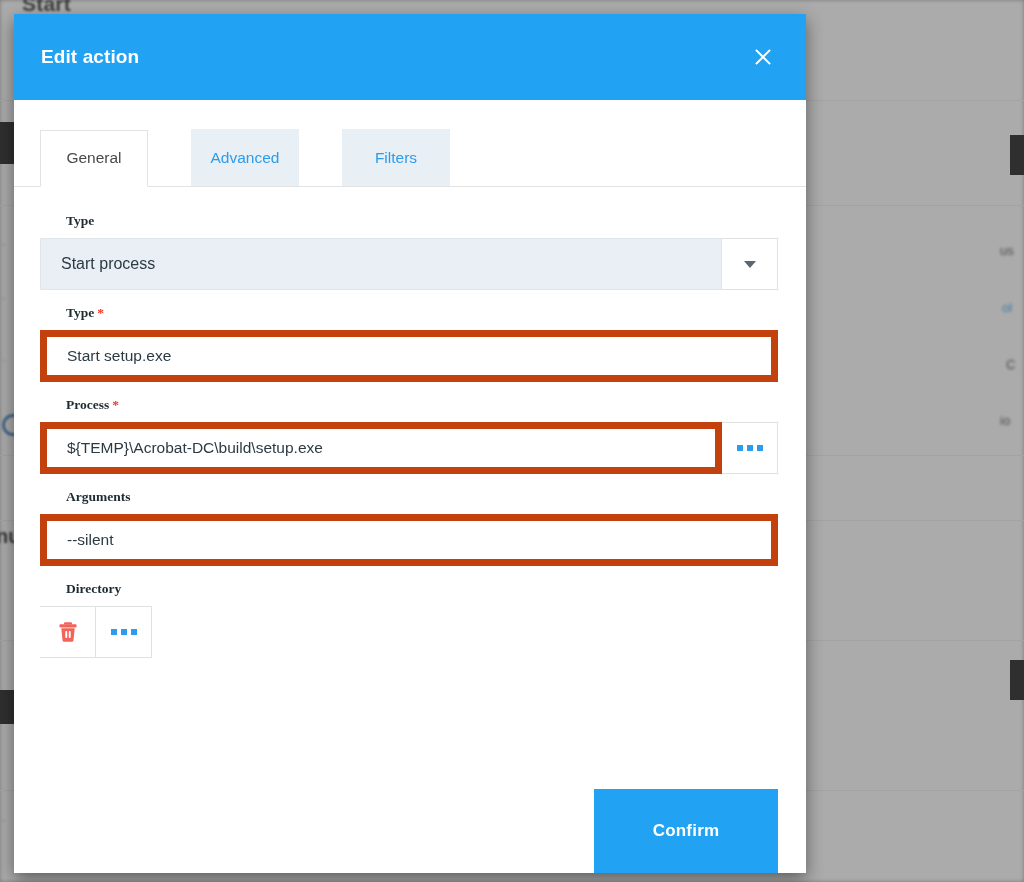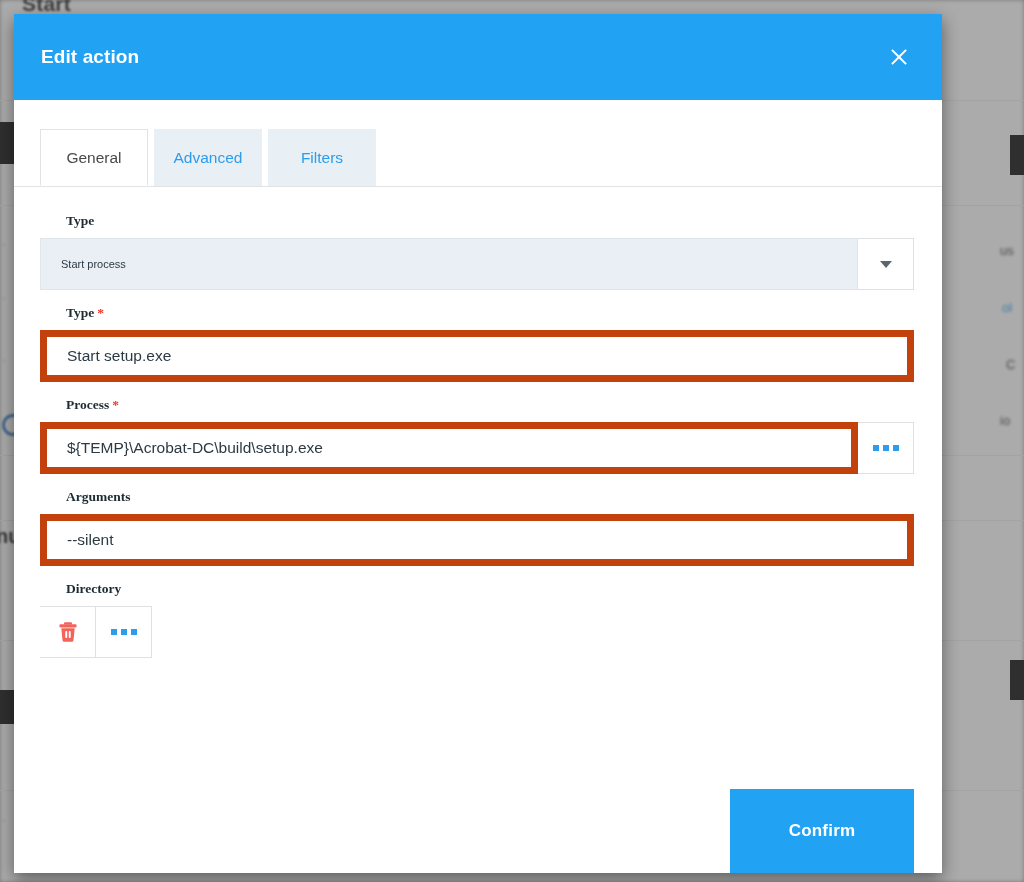--- a/index.html
+++ b/index.html
@@ -86,21 +86,21 @@
     position: absolute;
     inset: 0;
     background: rgba(90,90,90,0.42);
   }
 
   
   #modal {
     position: absolute;
     left: 14px;
     top: 14px;
-    width: 928px;
+    width: 792px;
     height: 859px;
     background: #ffffff;
     box-shadow: 0 6px 16px rgba(0,0,0,0.45);
     display: flex;
     flex-direction: column;
   }
 
   .modal-header {
     height: 86px;
     background: #22a2f2;
@@ -135,24 +135,25 @@
     padding: 0 0 0 0;
     position: relative;
     background: #fff;
   }
 
   
   .tab-strip {
     margin: 29px 0 0 0;
     padding: 0 28px 0 26px;
     display: flex;
-    align-items: flex-start;
+    align-items: center;
     border-bottom: 1px solid #e3e3e3;
     height: 58px;
     box-sizing: border-box;
+    gap: 37px;
   }
   .tab {
     height: 57px;
     min-width: 108px;
     display: flex;
     align-items: center;
     justify-content: center;
     font-size: 15.5px;
     box-sizing: border-box;
     cursor: pointer;
@@ -207,21 +208,21 @@
     color: #2c3a43;
     padding: 0 20px;
     box-sizing: border-box;
     outline: none;
     min-width: 0;
   }
   .ctrl-select {
     flex: 1 1 auto;
     border: 1px solid #dfe6ec;
     background: #e9eff5;
-    font-size: 11px;
+    font-size: 16px;
     color: #2c3a43;
     display: flex;
     align-items: center;
     padding: 0 20px;
     box-sizing: border-box;
     cursor: pointer;
   }
   .ctrl-btn {
     flex: 0 0 auto;
     width: 56px;

